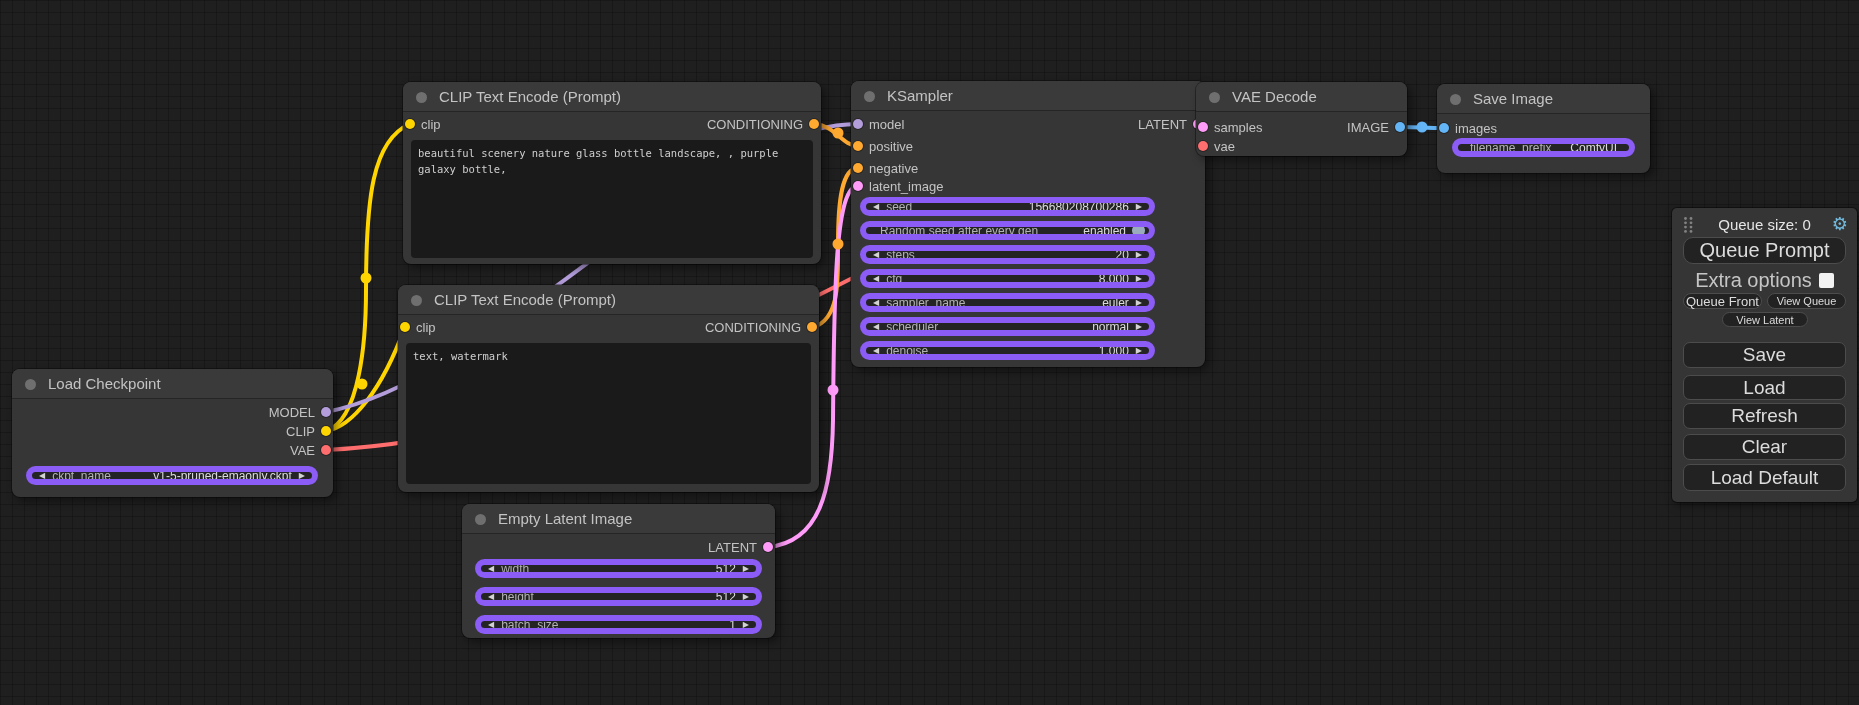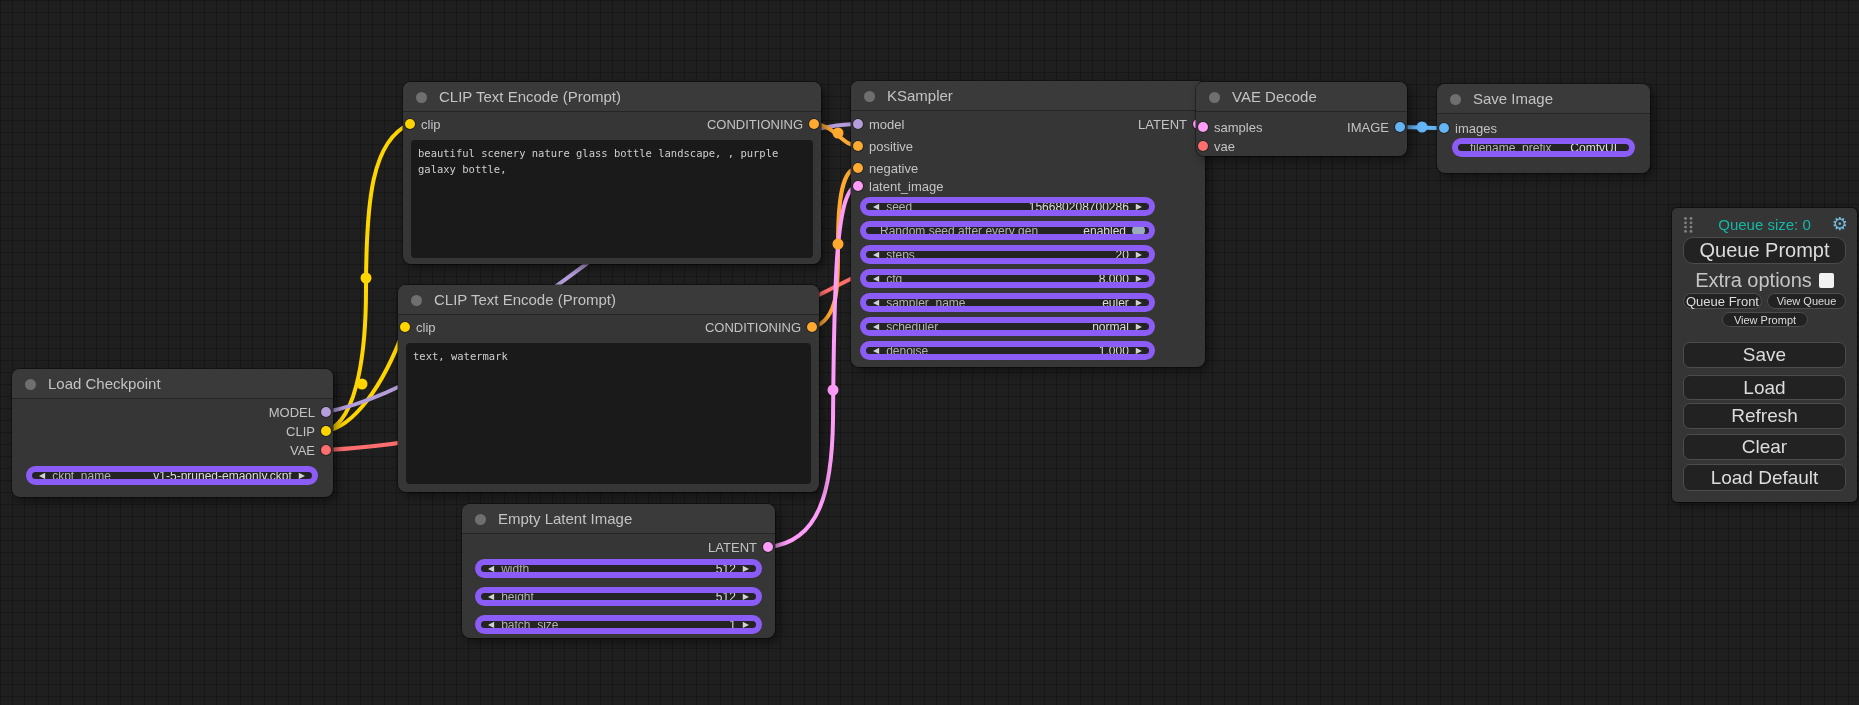--- a/index.html
+++ b/index.html
@@ -33,21 +33,21 @@
   .wvalue{margin-left:auto;color:#dcdcdc;white-space:nowrap;}
   .pad-l{padding-left:14px;}
   .toggle{width:13px;height:13px;border-radius:50%;margin:0 4px 0 6px;flex:none;}
   .textbox{position:absolute;background:#1a1a1a;border-radius:4px;padding:6px 7px;
     font-family:"DejaVu Sans Mono",monospace;font-size:10.5px;line-height:1.5;color:#cfcfcf;
     white-space:pre-wrap;word-break:break-word;box-sizing:border-box;}
   .panel{position:absolute;left:1672px;top:208px;width:185px;height:294px;background:#353535;
     border-radius:5px;z-index:3;box-shadow:0 0 0 1px rgba(0,0,0,.4),3px 3px 10px rgba(0,0,0,.5);}
   .btn{position:absolute;background:#222;border:1px solid #4c4c4c;border-radius:7px;color:#dcdcdc;
     display:flex;align-items:center;justify-content:center;box-sizing:border-box;cursor:pointer;}
-  .ptitle{position:absolute;left:0;right:0;top:8px;text-align:center;font-size:15px;color:#14b8a6;}
+  .ptitle{position:absolute;left:0;right:0;top:8px;text-align:center;font-size:15px;color:#e5e5e5;}
   .gear{position:absolute;right:9px;top:5px;font-size:18px;cursor:pointer;}
   .handle{position:absolute;left:11px;top:8px;cursor:grab;}
   .extraRow{position:absolute;left:0;right:0;top:61px;display:flex;align-items:center;justify-content:center;gap:7px;}
   .extraLbl{font-size:20px;color:#c5c5c5;}
   .chk{width:15px;height:15px;background:#f2f2f2;border-radius:2px;cursor:pointer;}
 </style>
 </head>
 <body>
 
 <div class="stage">
@@ -263,21 +263,21 @@
     </span>
     <div class="ptitle">Queue size: 0</div>
     <span class="gear" style="color: rgb(113, 184, 218);">⚙</span>
     <div class="btn" style="left:11px;top:29px;width:163px;height:27px;font-size:20px;border-radius:10px;">Queue Prompt</div>
     <div class="extraRow">
       <span class="extraLbl">Extra options</span>
       <span class="chk"></span>
     </div>
     <div class="btn" style="left:11px;top:85px;width:79px;height:16px;font-size:13px;border-radius:8px;">Queue Front</div>
     <div class="btn" style="left:95px;top:85px;width:79px;height:16px;font-size:11px;border-radius:8px;">View Queue</div>
-    <div class="btn" style="left:50px;top:104px;width:86px;height:15px;font-size:11px;border-radius:8px;">View Prompt</div>
+    <div class="btn" style="left:50px;top:104px;width:86px;height:15px;font-size:11px;border-radius:8px;">View Latent</div>
     <div class="btn" style="left:11px;top:134px;width:163px;height:26px;font-size:19px;">Save</div>
     <div class="btn" style="left:11px;top:167px;width:163px;height:25px;font-size:19px;">Load</div>
     <div class="btn" style="left:11px;top:195px;width:163px;height:26px;font-size:19px;">Refresh</div>
     <div class="btn" style="left:11px;top:226px;width:163px;height:26px;font-size:19px;">Clear</div>
     <div class="btn" style="left:11px;top:256px;width:163px;height:27px;font-size:19px;">Load Default</div>
   </div>
 
 </div>
 
 </body></html>

